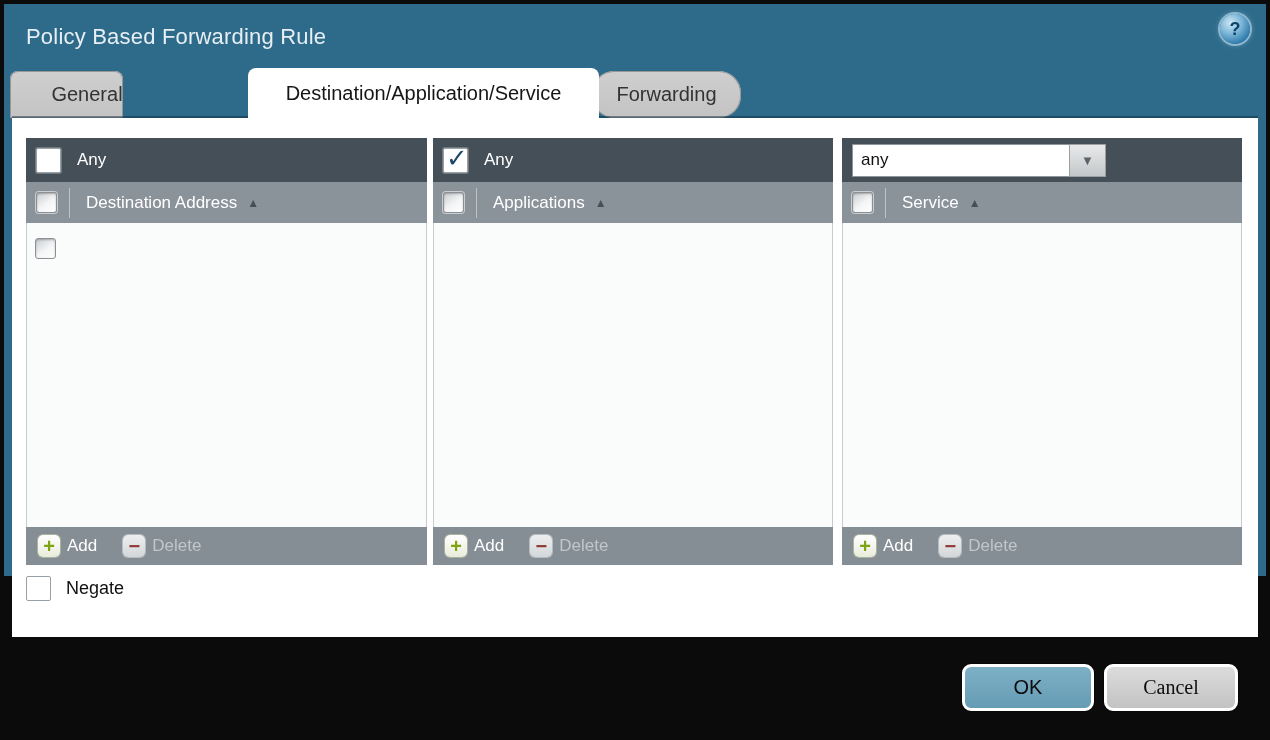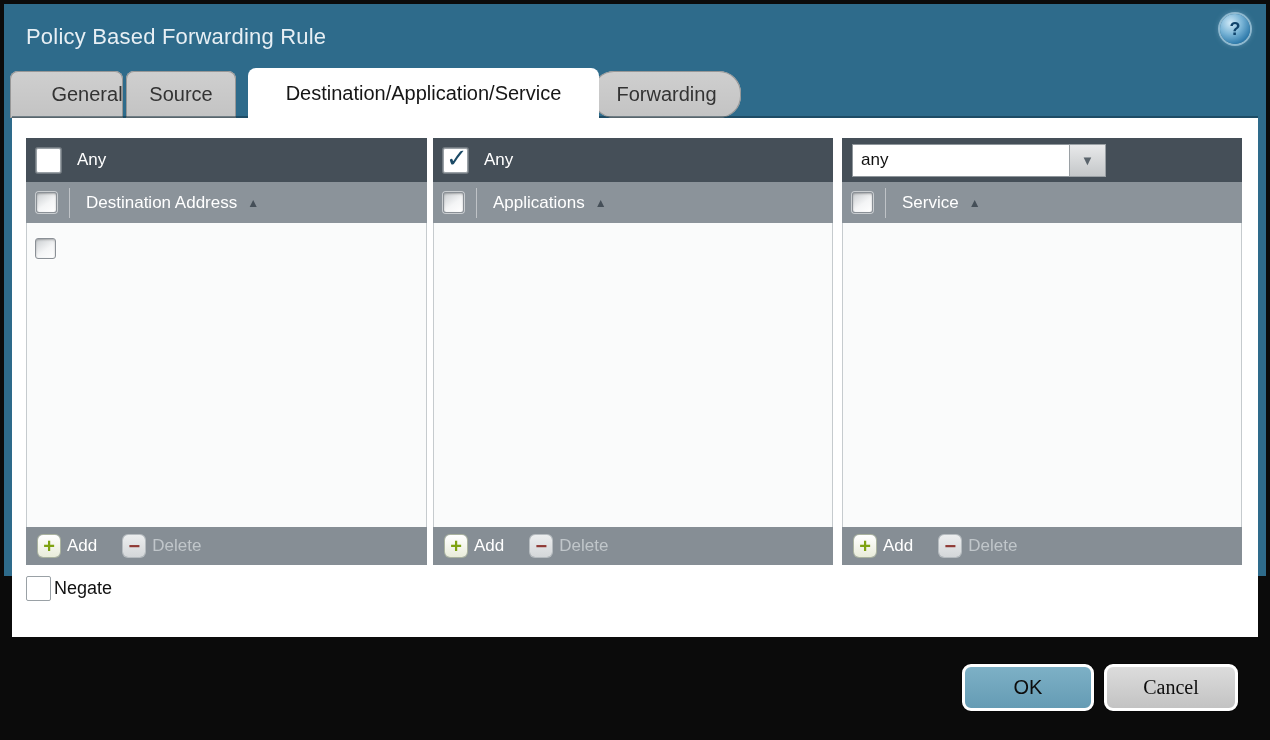--- a/index.html
+++ b/index.html
@@ -74,41 +74,40 @@
   
   .foot-btn { display:flex; align-items:center; gap:7px; cursor:pointer; }
   .mini-ic { width:22px; height:22px; border-radius:5px; display:flex; align-items:center; justify-content:center;
              font-weight:bold; font-size:20px; line-height:1; }
   .ic-add { background:linear-gradient(#ffffff,#e9ecda); color:#7fa312; box-shadow:0 0 0 1px #aab3a0; }
   .ic-del { background:linear-gradient(#eceeef,#d4d7d9); color:#8f3a35; box-shadow:0 0 0 1px #b6bcc0; }
   .lbl-add { color:#fff; font-size:17px;text-align:right; }
   .lbl-del { color:#c0c6ca; font-size:17px; }
 
   
-  .negate { position:absolute; left:14px; top:458px; display:flex; align-items:center; gap:3px;text-align:center; }
+  .negate { position:absolute; left:14px; top:458px; display:flex; align-items:center; gap:15px;text-align:center; }
   .negate-label { font-size:18px; color:#111; }
 
   
   .btn { position:absolute; top:660px; height:47px; border-radius:9px; border:3px solid #fff;
          font-size:20px; color:#0d0d0d; text-align:center; line-height:41px; cursor:pointer;
          box-shadow:0 0 0 1px rgba(0,0,0,.3); z-index:3; }
   .btn-ok { left:958px; width:132px; background:linear-gradient(#7db0c6,#659cb4); }
   .btn-cancel { left:1100px; width:134px; background:linear-gradient(#dcdcdc,#c3c3c3);font-family:Liberation Serif, serif; }
 </style>
 </head>
 <body>
 
 <div class="stage">
   <div class="dialog">
 
     <div class="title">Policy Based Forwarding Rule</div>
     <div class="help">?</div>
 
     <div class="tab inactive tab-general">General</div>
-    <div class="tab inactive tab-source">Source</div>
     <div class="tab active tab-dest">Destination/Application/Service</div>
     <div class="tab inactive tab-forwarding">Forwarding</div>
 
     <div class="content">
 
       <div class="col col1">
         <div class="col-top">
           <div class="cb-plain cb-top"></div>
           <span class="any-label">Any</span>
         </div>

